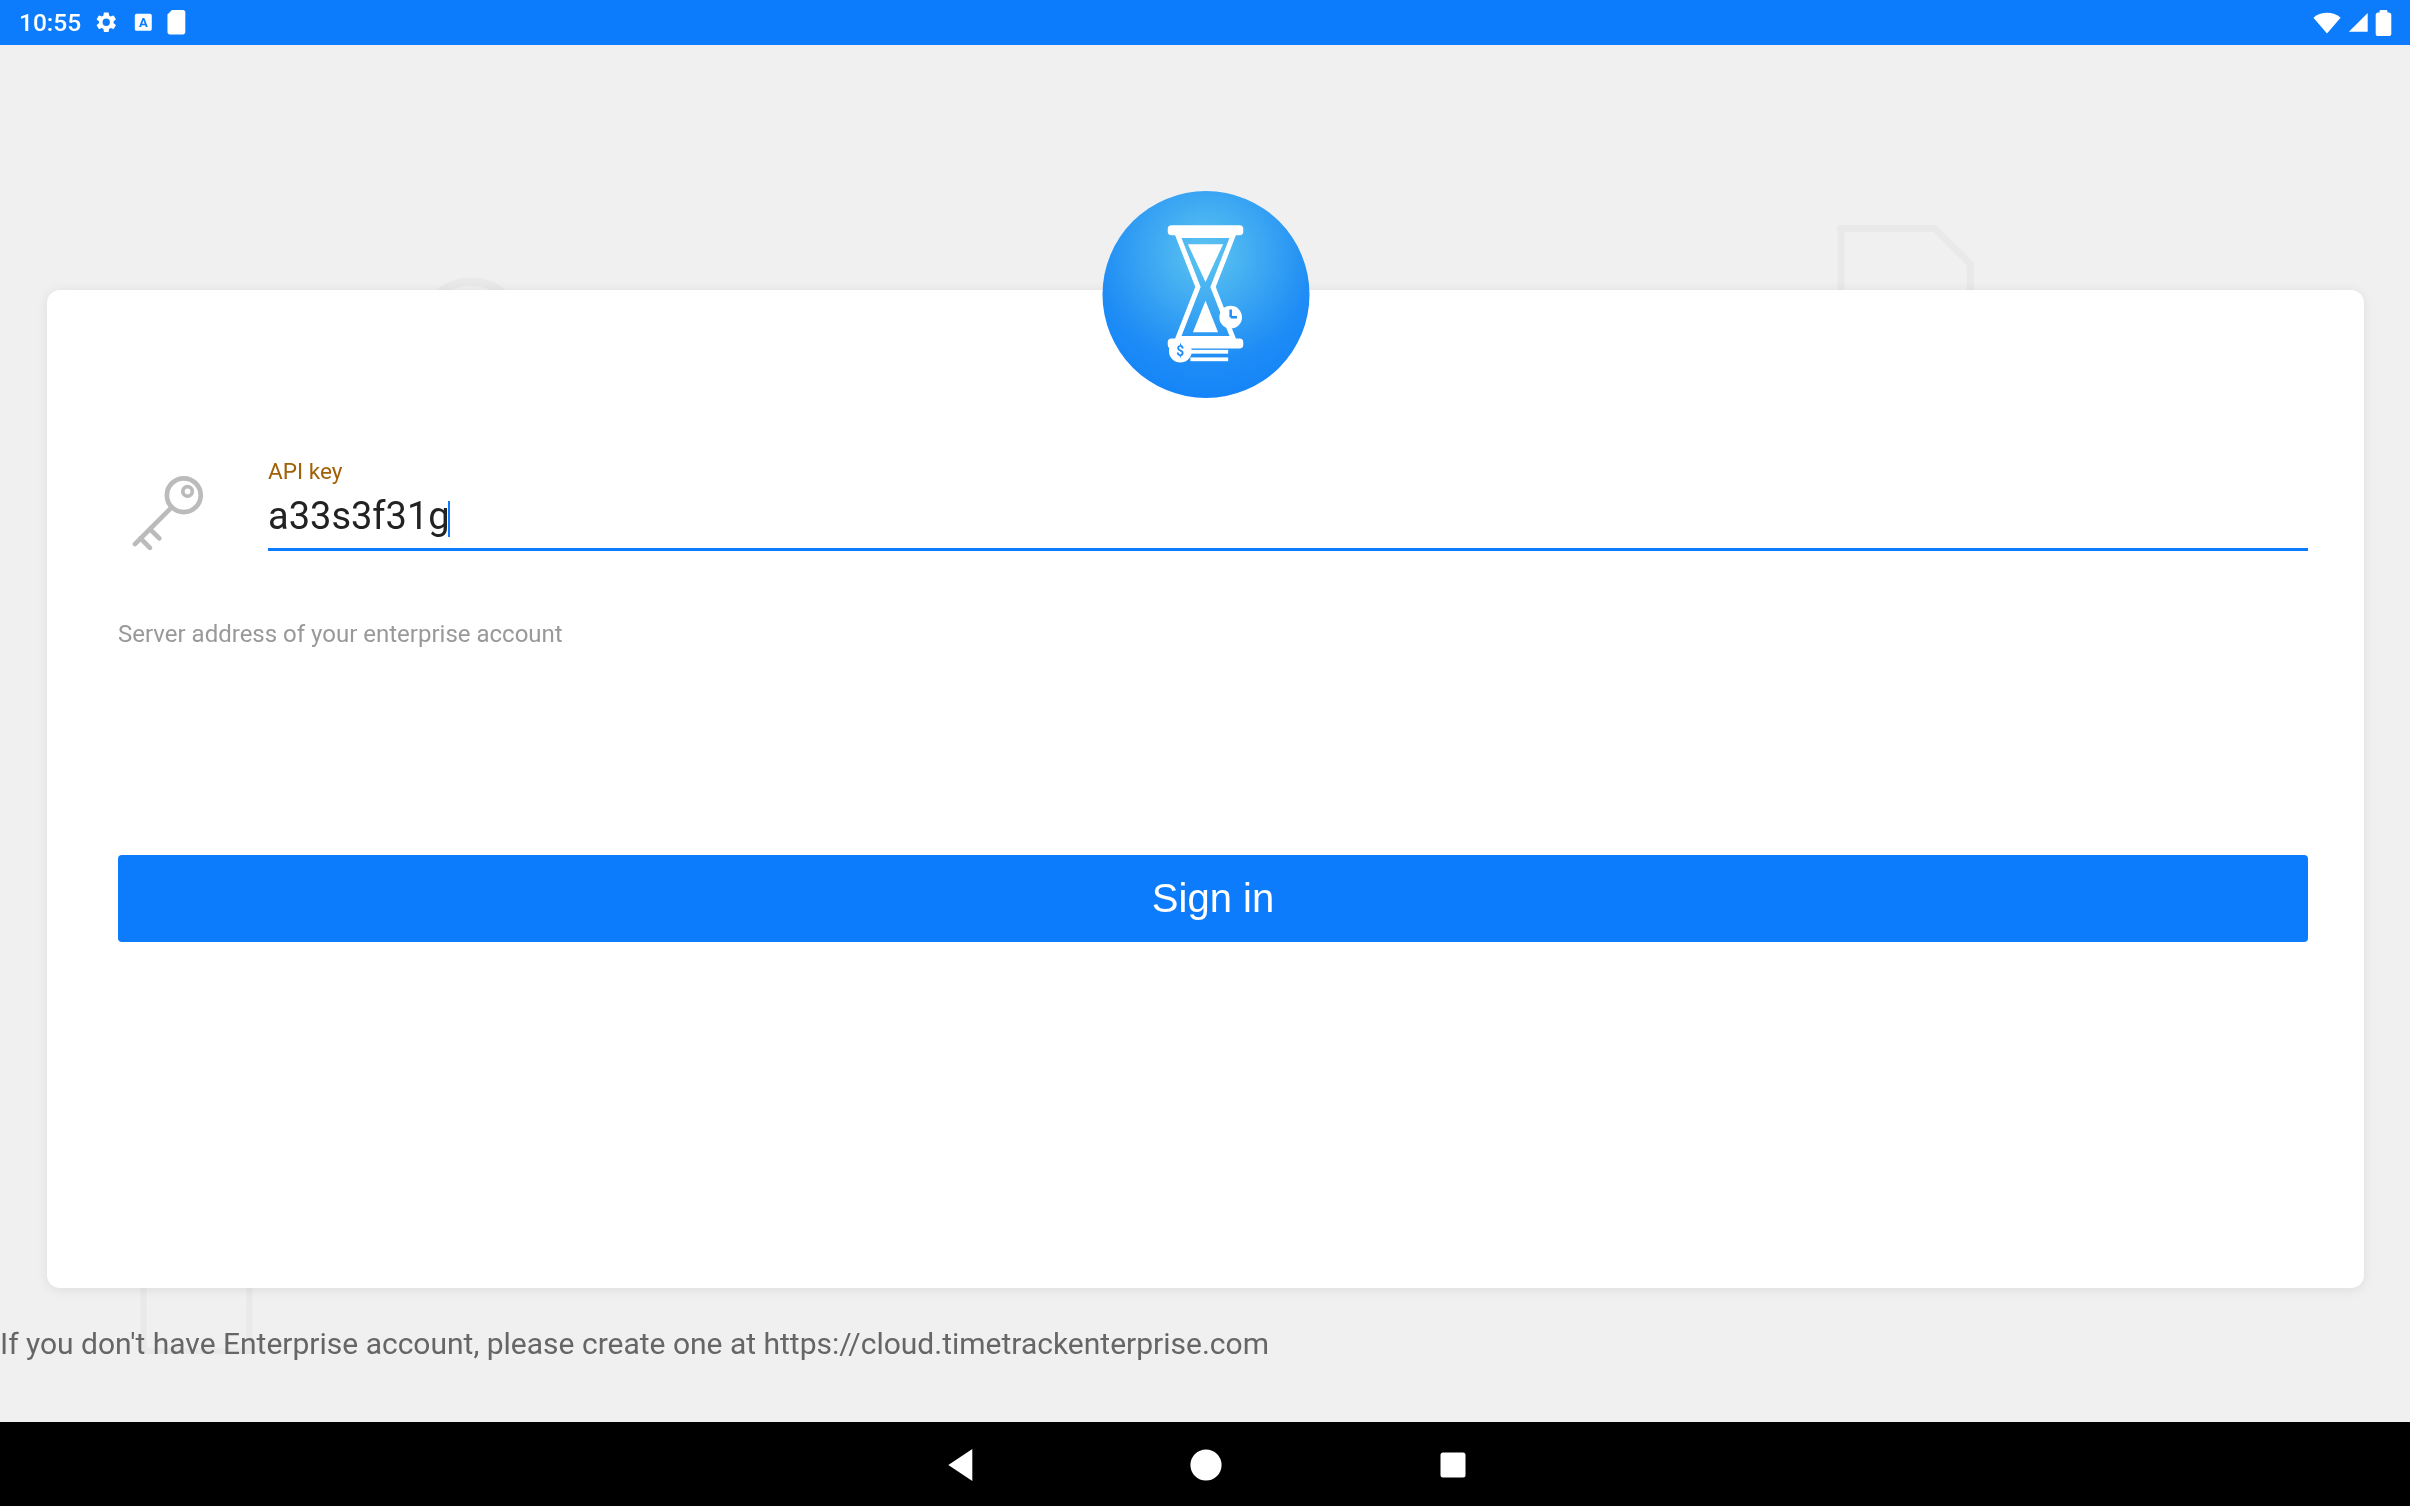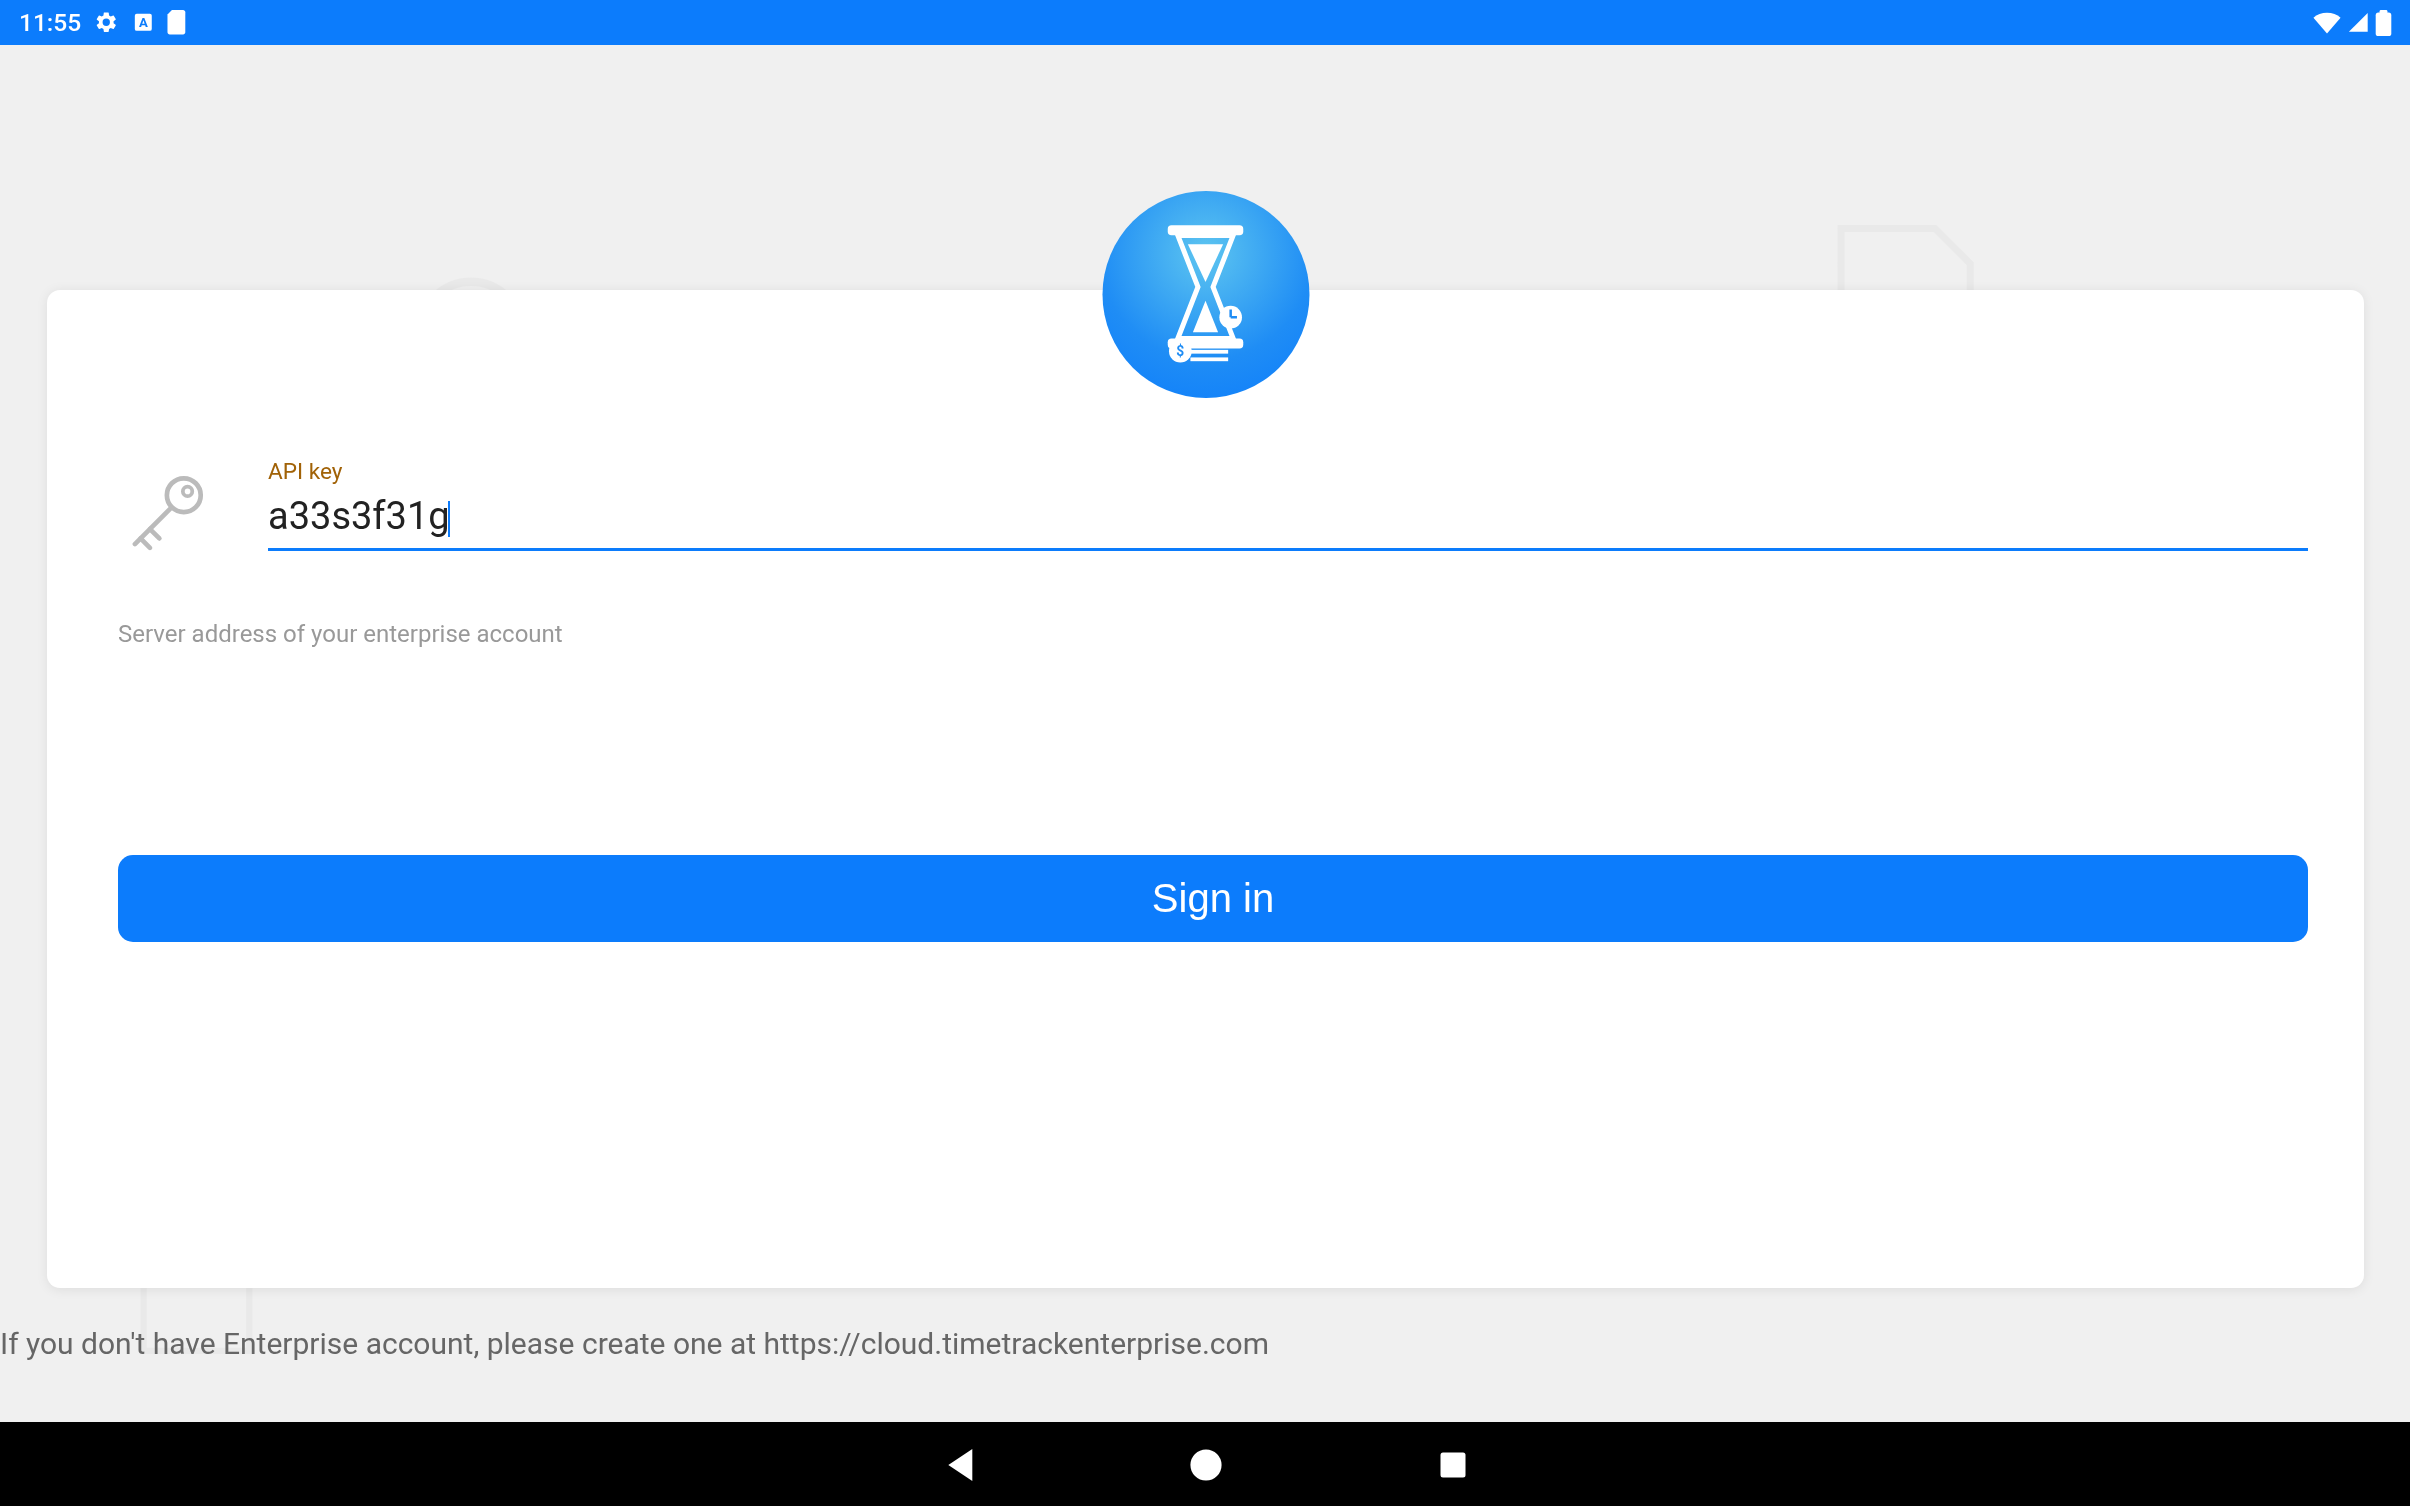--- a/index.html
+++ b/index.html
@@ -113,21 +113,21 @@
       right: 56px;
     }
     .signin-btn {
       position: absolute;
       top: 565px;
       left: 71px;
       right: 56px;
       height: 87px;
       background: #0c7cfc;
       border: none;
-      border-radius: 15px;
+      border-radius: 4px;
       color: #fff;
       font-size: 40px;
       font-weight: 400;
       cursor: pointer;
     }
     .footer-text {
       position: absolute;
       left: 0;
       right: 0;
       top: 1281px;
@@ -180,21 +180,21 @@
       padding: 3.8px 0 9.4px 0;
       color: #222;
       min-height: 49px;
     }
   </style>
 </head>
 <body>
 
 <div class="status-bar">
   <div class="status-left">
-    <span class="status-time">11:55</span>
+    <span class="status-time">10:55</span>
     <span class="status-icon">
       <svg width="24.5" height="24.5" viewBox="0 0 24 24" fill="#fff">
           <path d="M19.14 12.94c.04-.3.06-.61.06-.94 0-.32-.02-.64-.06-.94l2.03-1.58a.49.49 0 0 0 .12-.61l-1.92-3.32a.49.49 0 0 0-.59-.22l-2.39.96c-.5-.38-1.03-.7-1.62-.94l-.36-2.54a.49.49 0 0 0-.48-.41h-3.84c-.24 0-.44.17-.48.41l-.36 2.54c-.59.24-1.13.56-1.62.94l-2.39-.96a.49.49 0 0 0-.59.22L2.74 8.83a.49.49 0 0 0 .12.61l2.03 1.58c-.04.3-.07.63-.07.94 0 .33.03.64.07.94l-2.03 1.58a.49.49 0 0 0-.12.61l1.92 3.32c.12.21.37.29.59.22l2.39-.96c.5.38 1.03.7 1.62.94l.36 2.54c.04.24.24.41.48.41h3.84c.24 0 .44-.17.48-.41l.36-2.54c.59-.24 1.13-.56 1.62-.94l2.39.96c.22.08.47 0 .59-.22l1.92-3.32a.49.49 0 0 0-.12-.61l-2.01-1.58zM12 15.6a3.6 3.6 0 1 1 0-7.2 3.6 3.6 0 0 1 0 7.2z"></path>
         </svg>
     </span>
     <span class="status-icon">
       <svg width="22.6" height="22.6" viewBox="0 0 24 24">
           <rect x="3" y="3" width="18" height="18" rx="2" fill="#fff"></rect>
           <text x="12" y="17" font-size="14" text-anchor="middle" fill="#0c7cfc" font-weight="bold">A</text>
         </svg>

